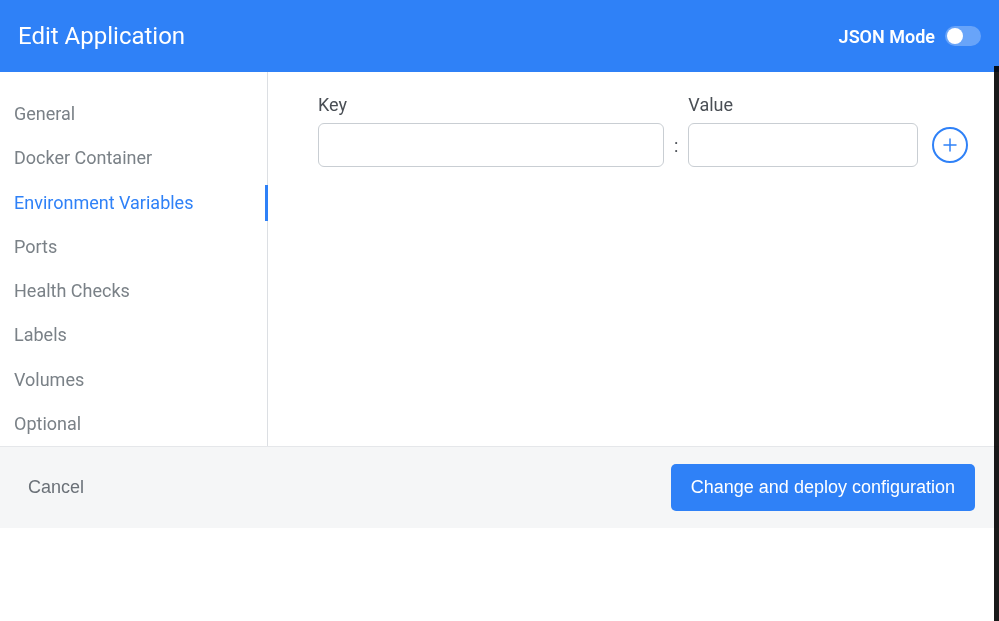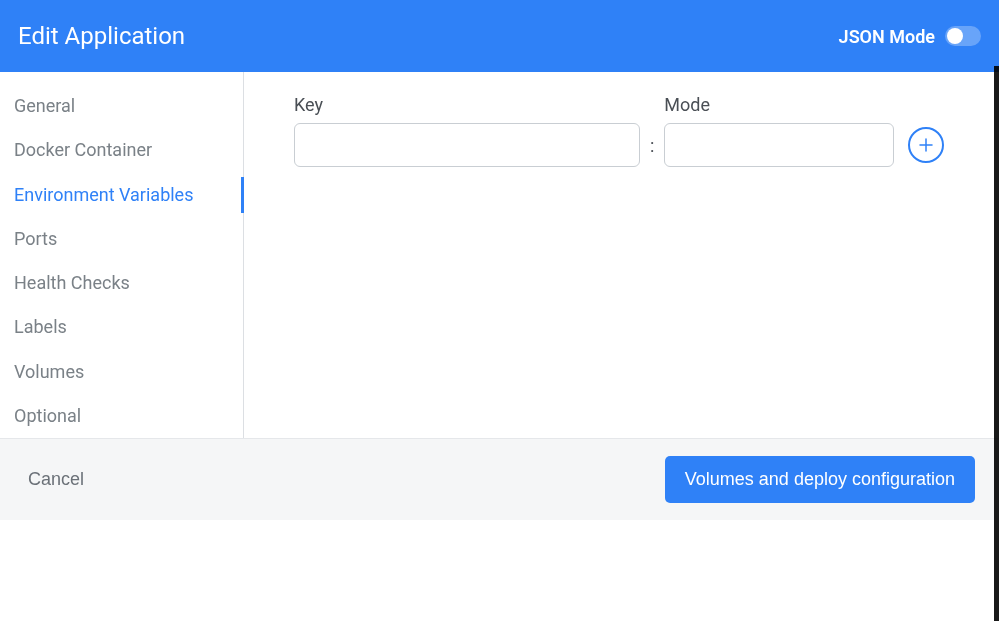--- a/index.html
+++ b/index.html
@@ -64,23 +64,23 @@
       left: 2px;
     }
     
     .body-area {
       flex: 1;
       display: flex;
       min-height: 0;
     }
     
     .sidebar {
-      width: 244px;
+      width: 268px;
       border-right: 1px solid #dcdfe3;
-      padding-top: 12px;
+      padding-top: 20px;
     }
     
     .sidebar-item {
       padding: 10px 16px 10px 14px;
       font-size: 18px;
       color: #7a8187;
       cursor: pointer;
       line-height: 1.35;
       position: relative;
     }
@@ -257,34 +257,34 @@
     </div>
 
     <div class="main">
       <div class="kv-row">
         <div class="kv-col key-col">
           <div class="kv-label">Key</div>
           <input class="kv-input" type="text" value="" style="">
         </div>
         <div class="kv-colon">:</div>
         <div class="kv-col value-col">
-          <div class="kv-label">Mode</div>
+          <div class="kv-label">Value</div>
           <input class="kv-input" type="text" value="" style="">
         </div>
         <button class="add-btn">
           <svg viewBox="0 0 24 24">
             <line x1="12" y1="4" x2="12" y2="20" stroke="#2f81f7" stroke-width="2" stroke-linecap="round"></line>
             <line x1="4" y1="12" x2="20" y2="12" stroke="#2f81f7" stroke-width="2" stroke-linecap="round"></line>
           </svg>
         </button>
       </div>
     </div>
 
   </div>
 
   <div class="footer">
     <button class="cancel-btn">Cancel</button>
-    <button class="primary-btn">Volumes and deploy configuration</button>
+    <button class="primary-btn">Change and deploy configuration</button>
   </div>
 
   <div class="right-edge"></div>
 
 </div>
 
 </body></html>

